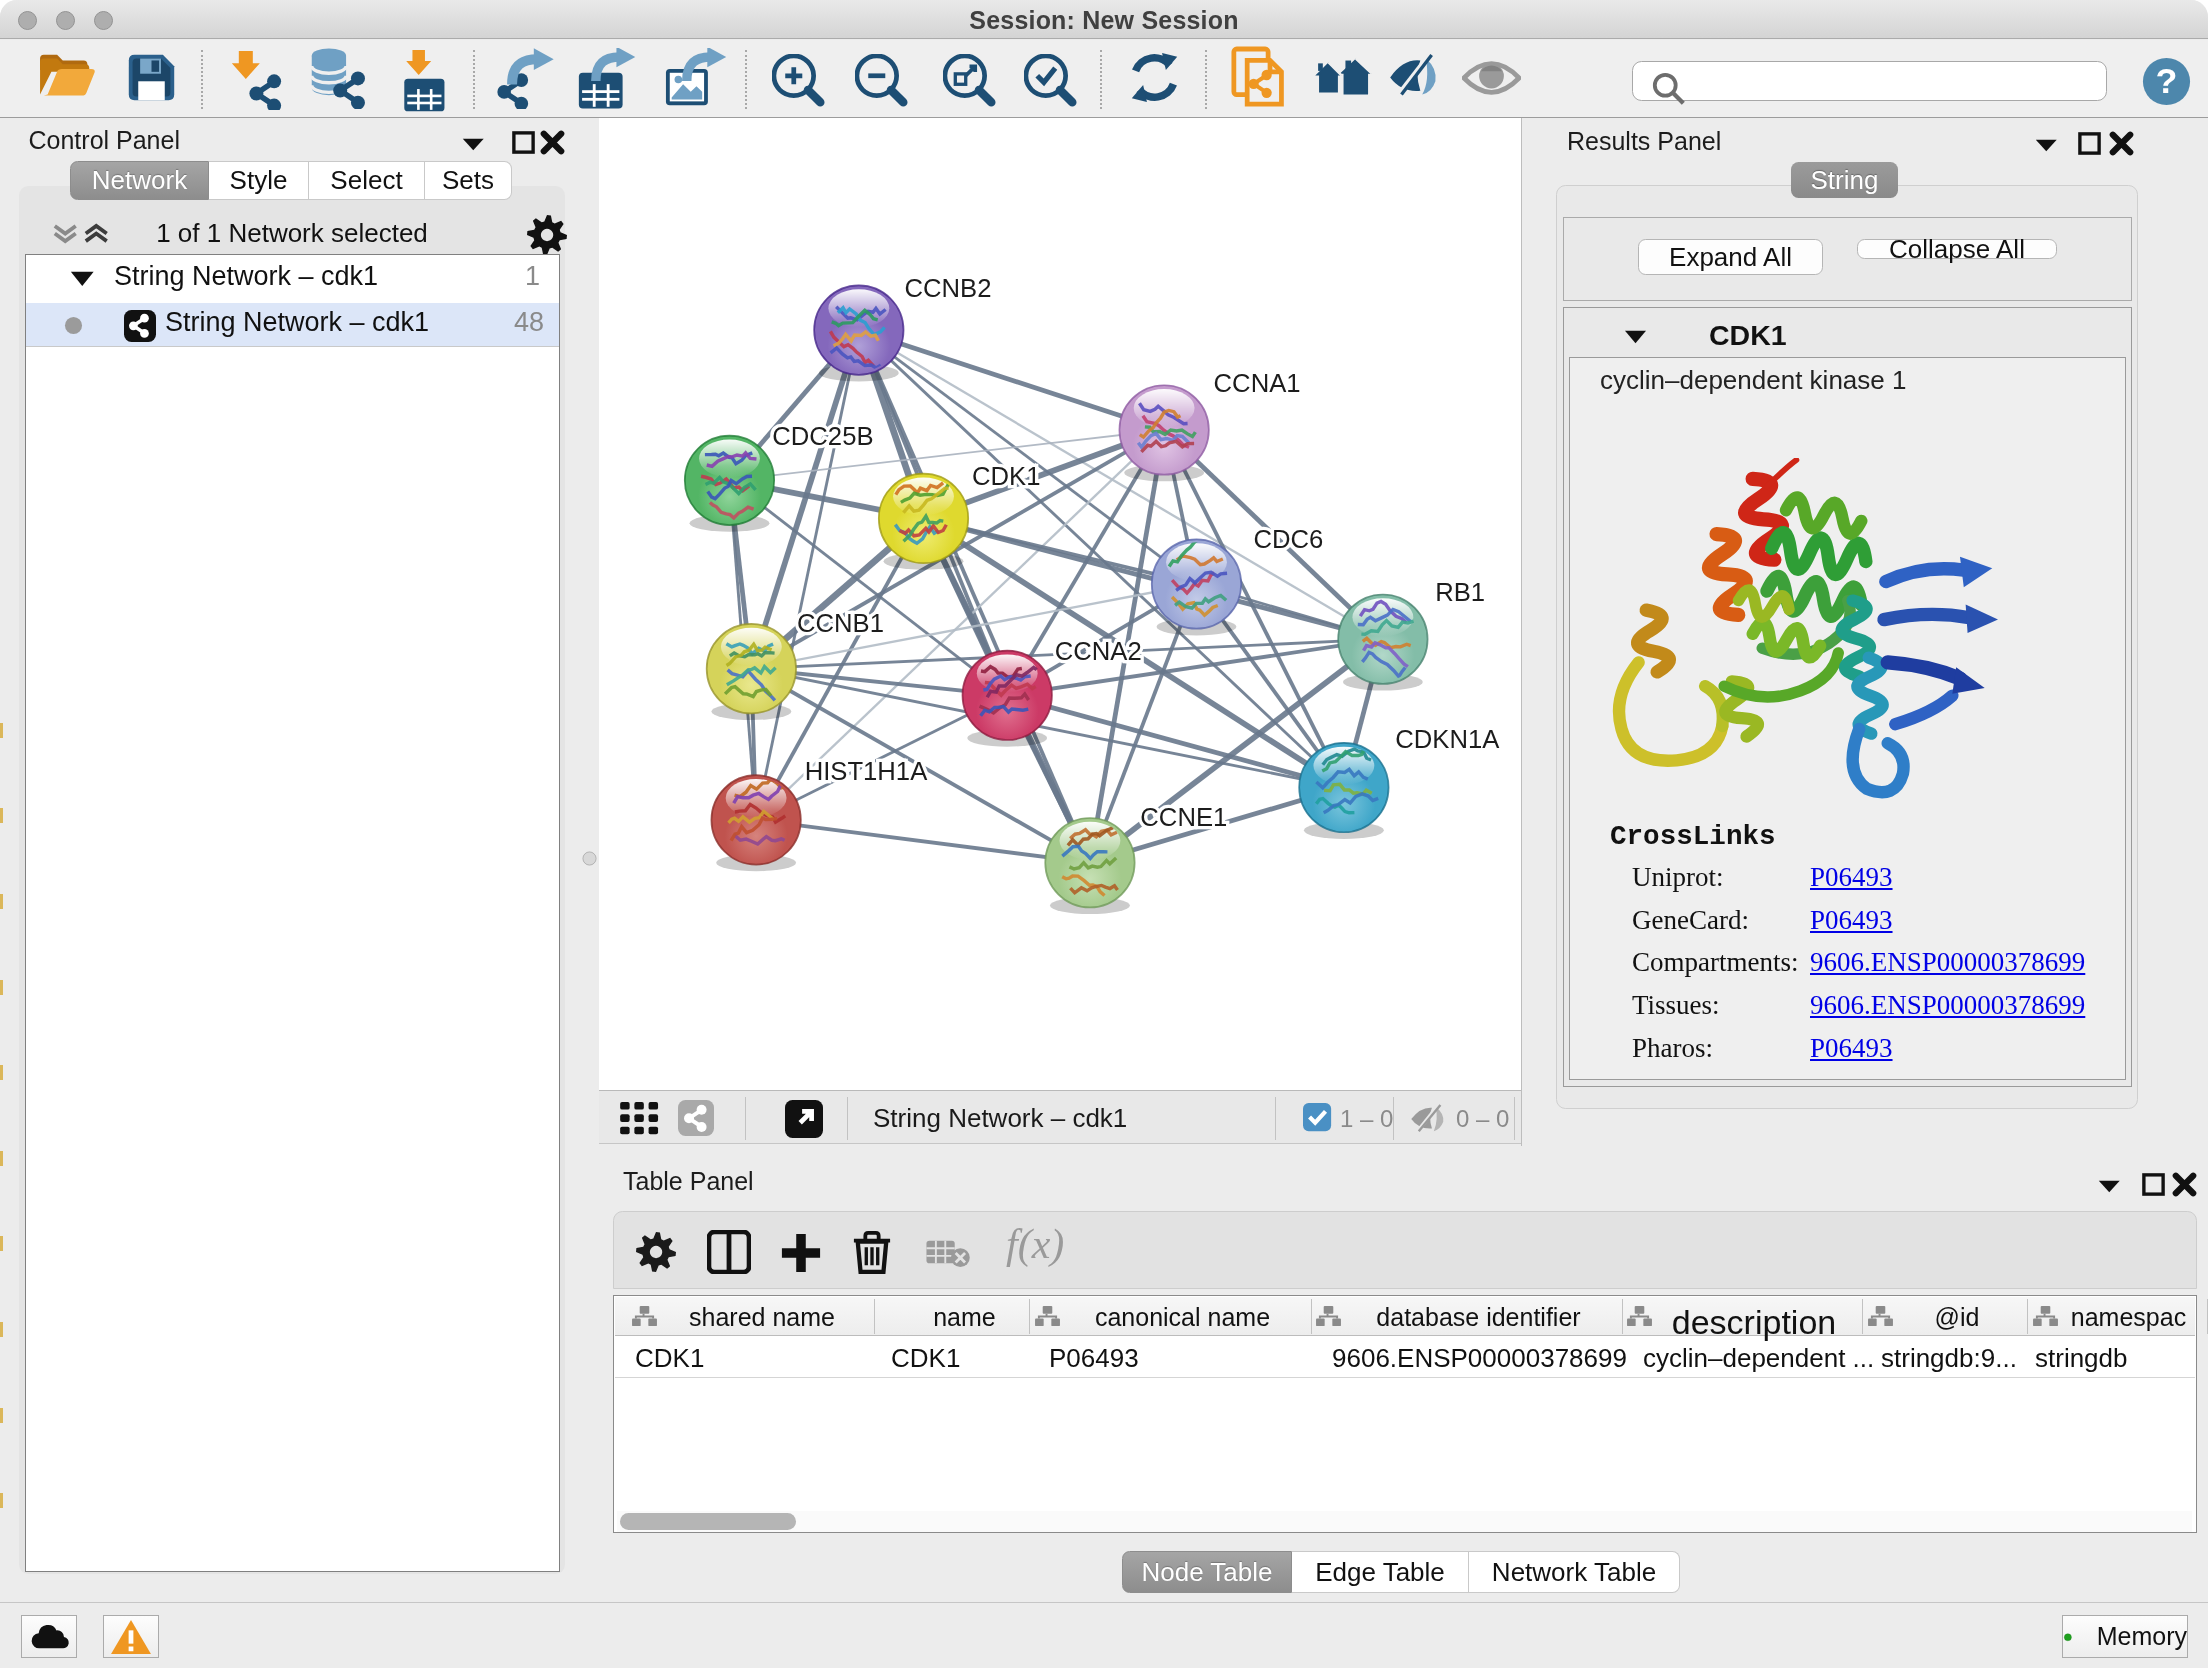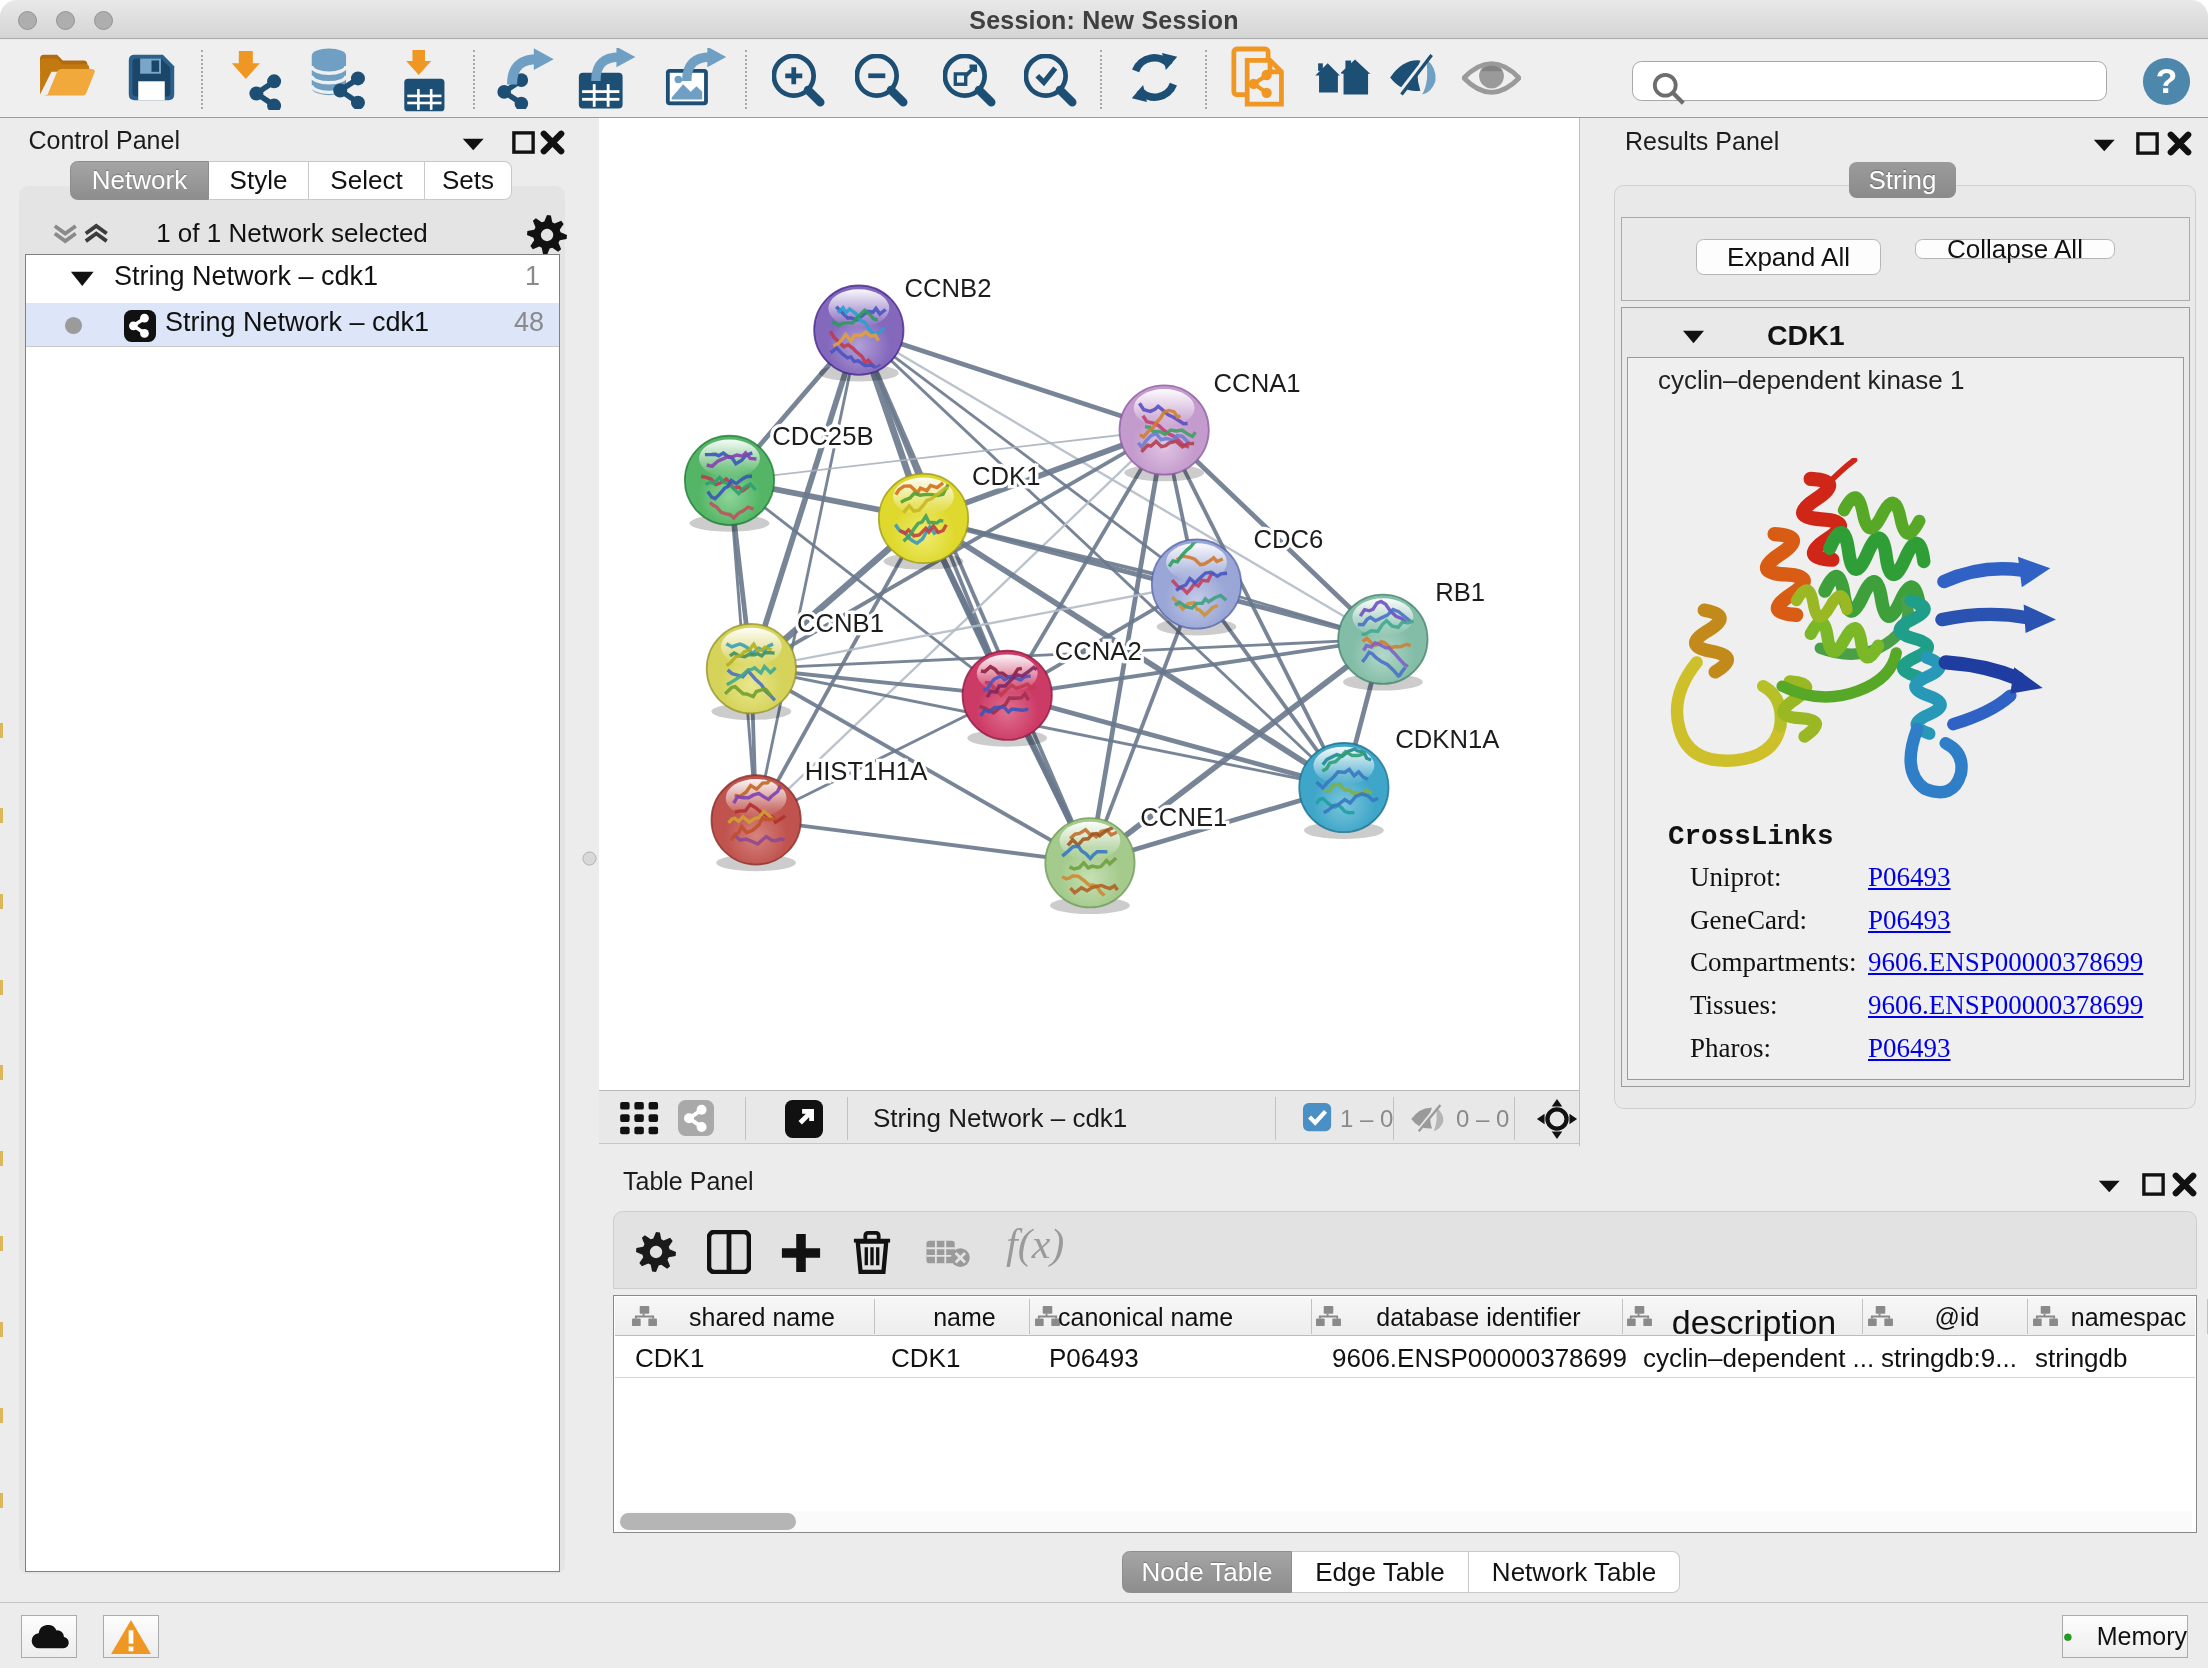--- a/index.html
+++ b/index.html
@@ -38,21 +38,21 @@
   border:1.9px solid #808080;}
 .trow1{position:absolute;left:0;top:0;width:100%;height:48px;}
 .trow2{position:absolute;left:0;top:48px;width:100%;height:44px;background:#dce6f8;
   border-bottom:1px solid #c9c9c9;}
 
 #netview{position:absolute;left:599px;top:118px;width:980px;height:972px;background:#fff;}
 #netbar{position:absolute;left:599px;top:1090px;width:980px;height:54px;background:#e8e8e8;
   border-top:1px solid #b9b9b9;border-bottom:1px solid #c6c6c6;}
 .nbsep{position:absolute;top:5.7px;height:43px;width:0;border-left:1px solid #c2c2c2;}
 
-#rpanel{position:absolute;left:1579px;top:118px;width:630px;height:1029px;background:#ececec;
+#rpanel{position:absolute;left:1521px;top:118px;width:630px;height:1029px;background:#ececec;
   border-left:1px solid #bdbdbd;}
 
 #tpanel{position:absolute;left:599px;top:1146px;width:1609px;height:456px;background:#ececec;}
 #ttool{position:absolute;left:14.3px;top:65px;width:1584px;height:78px;background:#e2e2e2;
   border:1px solid #cdcdcd;border-radius:9.5px 9.5px 0 0;}
 #ttable{position:absolute;left:14.3px;top:149px;width:1584px;height:238px;background:#fff;
   border:1.9px solid #8a8a8a;}
 
 #statusbar{position:absolute;left:0;top:1602px;width:2208px;height:67px;background:#ececec;
   border-top:1px solid #c6c6c6;}
@@ -758,21 +758,21 @@
     <div class="abs" style="left:903px;top:1303px;width:123px;text-align:center;font-size:25px;color:#111">name</div>
     <div class="abs" style="left:1029px;top:1299px;width:1px;height:35px;background:#c2c2c2"></div>
     <svg class="abs" style="left:1035px;top:1305px;" width="25" height="23" viewBox="0 0 26 24" xmlns="http://www.w3.org/2000/svg">
       <g fill="#8a8a8a">
         <rect x="8" y="1" width="10" height="8" rx="1"></rect>
         <rect x="0" y="14" width="9" height="8" rx="1"></rect>
         <rect x="17" y="14" width="9" height="8" rx="1"></rect>
         <path d="M12 9 V12 M4 14 V12 H22 V14 M12 12 V12" stroke="#8a8a8a" stroke-width="2" fill="none"></path>
       </g>
     </svg>
-    <div class="abs" style="left:1058px;top:1303px;width:249px;font-size:25px;color:#111">canonical name</div>
+    <div class="abs" style="left:1058px;top:1303px;width:249px;text-align:center;font-size:25px;color:#111">canonical name</div>
     <div class="abs" style="left:1311px;top:1299px;width:1px;height:35px;background:#c2c2c2"></div>
     <svg class="abs" style="left:1316px;top:1305px;" width="25" height="23" viewBox="0 0 26 24" xmlns="http://www.w3.org/2000/svg">
       <g fill="#8a8a8a">
         <rect x="8" y="1" width="10" height="8" rx="1"></rect>
         <rect x="0" y="14" width="9" height="8" rx="1"></rect>
         <rect x="17" y="14" width="9" height="8" rx="1"></rect>
         <path d="M12 9 V12 M4 14 V12 H22 V14 M12 12 V12" stroke="#8a8a8a" stroke-width="2" fill="none"></path>
       </g>
     </svg>
     <div class="abs" style="left:1339px;top:1303px;width:279px;text-align:center;font-size:25px;color:#111">database identifier</div>

